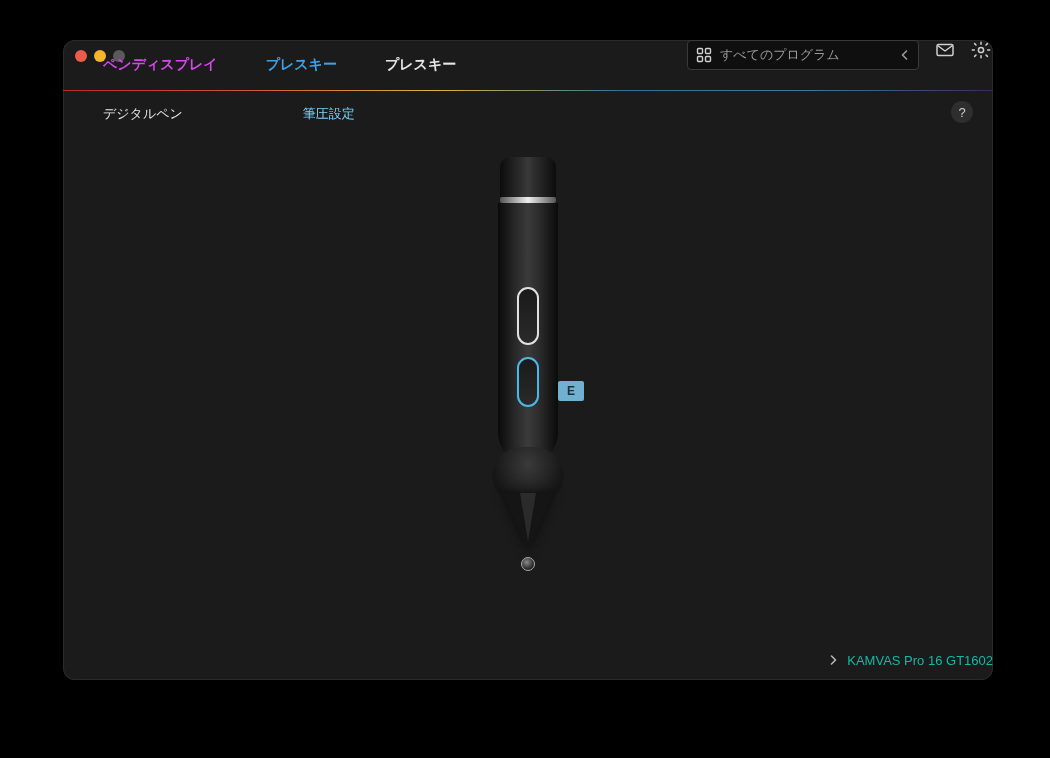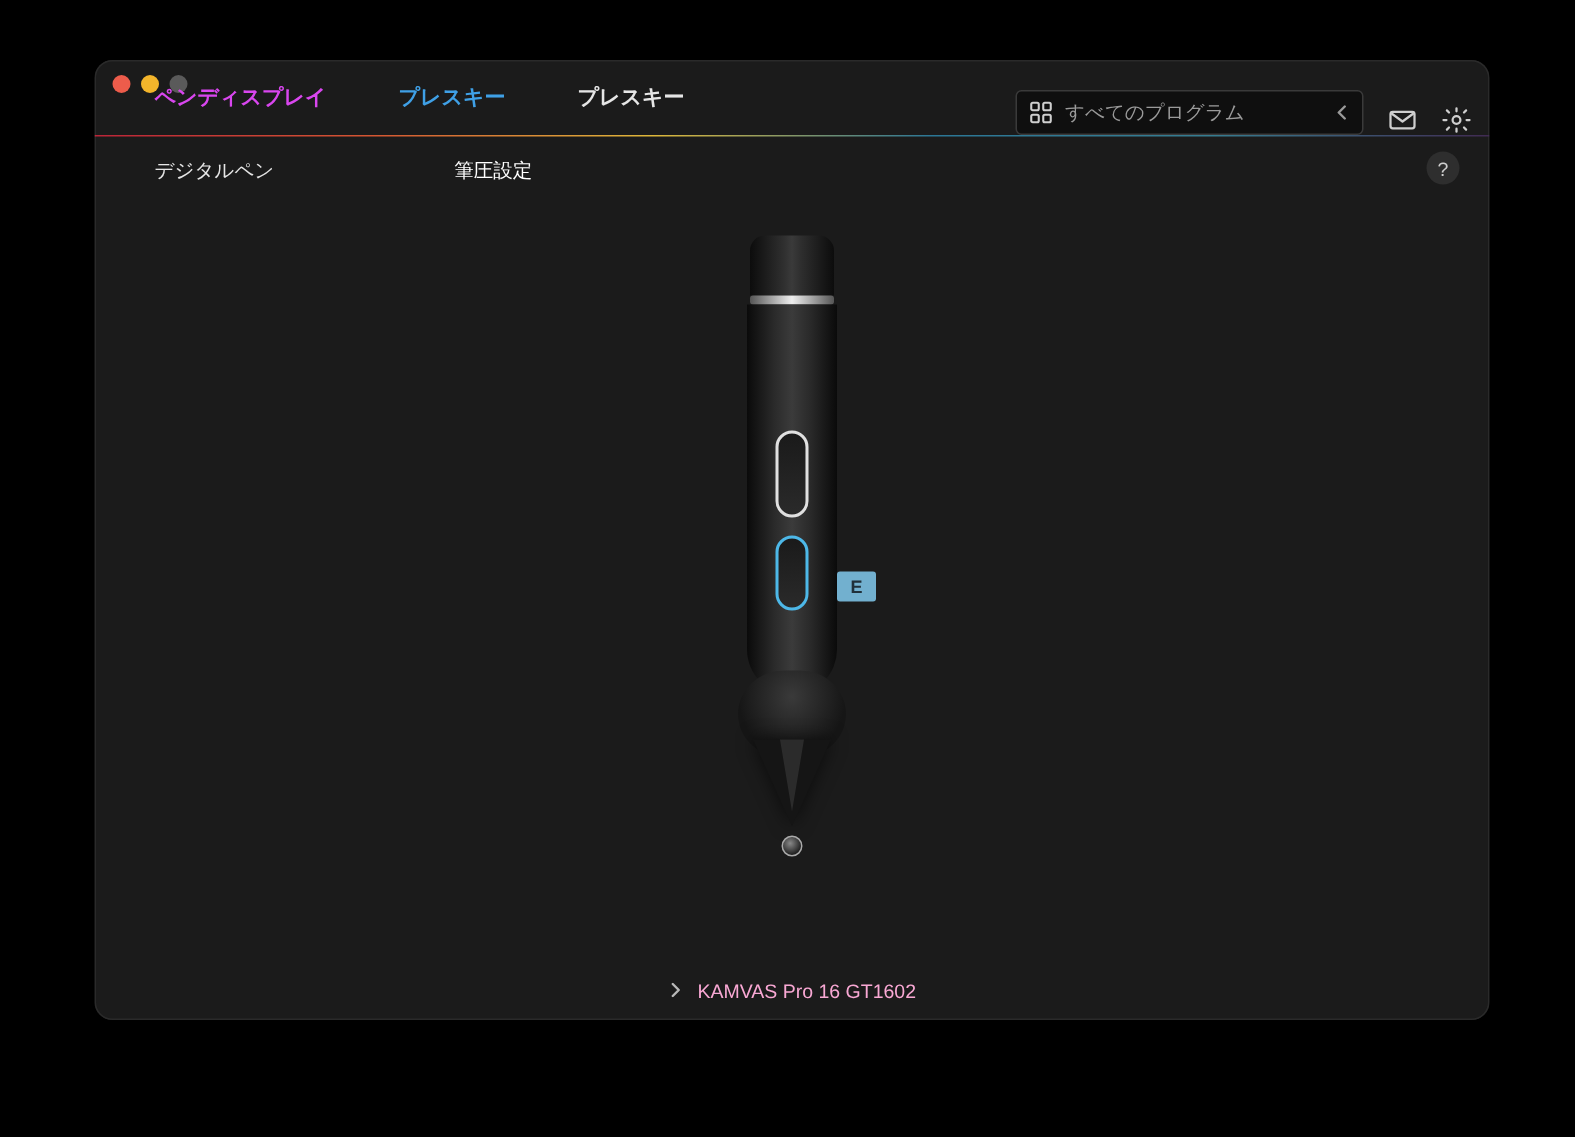--- a/index.html
+++ b/index.html
@@ -47,25 +47,25 @@
   .tab {
     color: #d946ef;
     font-size: 14px;
     font-weight: 600;
     cursor: pointer;
   }
   .tab.active { color: #3fa0e6; }
   .tab-store { color: #e6e6e6; font-weight:600; }
   .right-ctrls {
     position: absolute;
-    right: 12px;
+    right: 2px;
     top: 0;
     height: 50px;
     display: flex;
-    align-items: flex-end;
+    align-items: flex-start;
     gap: 16px;
   }
   .programs-select {
     display: flex;
     align-items: center;
     background: #0f0f0f;
     border: 1px solid #3a3a3a;
     border-radius: 4px;
     height: 30px;
     padding: 0 8px;
@@ -84,21 +84,21 @@
     opacity:0.85;
   }
   .subtabs {
     display:flex;
     align-items:center;
     height:46px;
     padding-left:40px;
     gap:120px;
     position:relative;
   }
-  .subtab { font-size:13px; color:#ffffff; cursor:pointer; }
+  .subtab { font-size:13px; color:#7dd3fc; cursor:pointer; }
   .subtab.active { color:#e6e6e6; }
   .help-btn {
     position:absolute;
     right:20px; top:10px;
     width:22px;height:22px;
     background:#2e2e2e;
     border-radius:50%;
     color:#cfcfcf;
     display:flex;align-items:center;justify-content:center;
     font-size:13px;
@@ -182,22 +182,22 @@
     background:#72b0cf;
     color:#20303a;
     font-size:12px;
     font-weight:700;
     display:flex;align-items:center;justify-content:center;
     border-radius:2px;
   }
   .footer {
     position:absolute;
     bottom:12px;left:0;right:0;
-    text-align:center;
-    color:#f9a8d4;
+    text-align:right;
+    color:#14b8a6;
     font-size:13px;
   }
   .footer .chev2 { color:#b8b8b8; margin-right:6px;}
 </style>
 </head>
 <body>
 
 <div class="window">
 
   <div class="traffic-lights">

